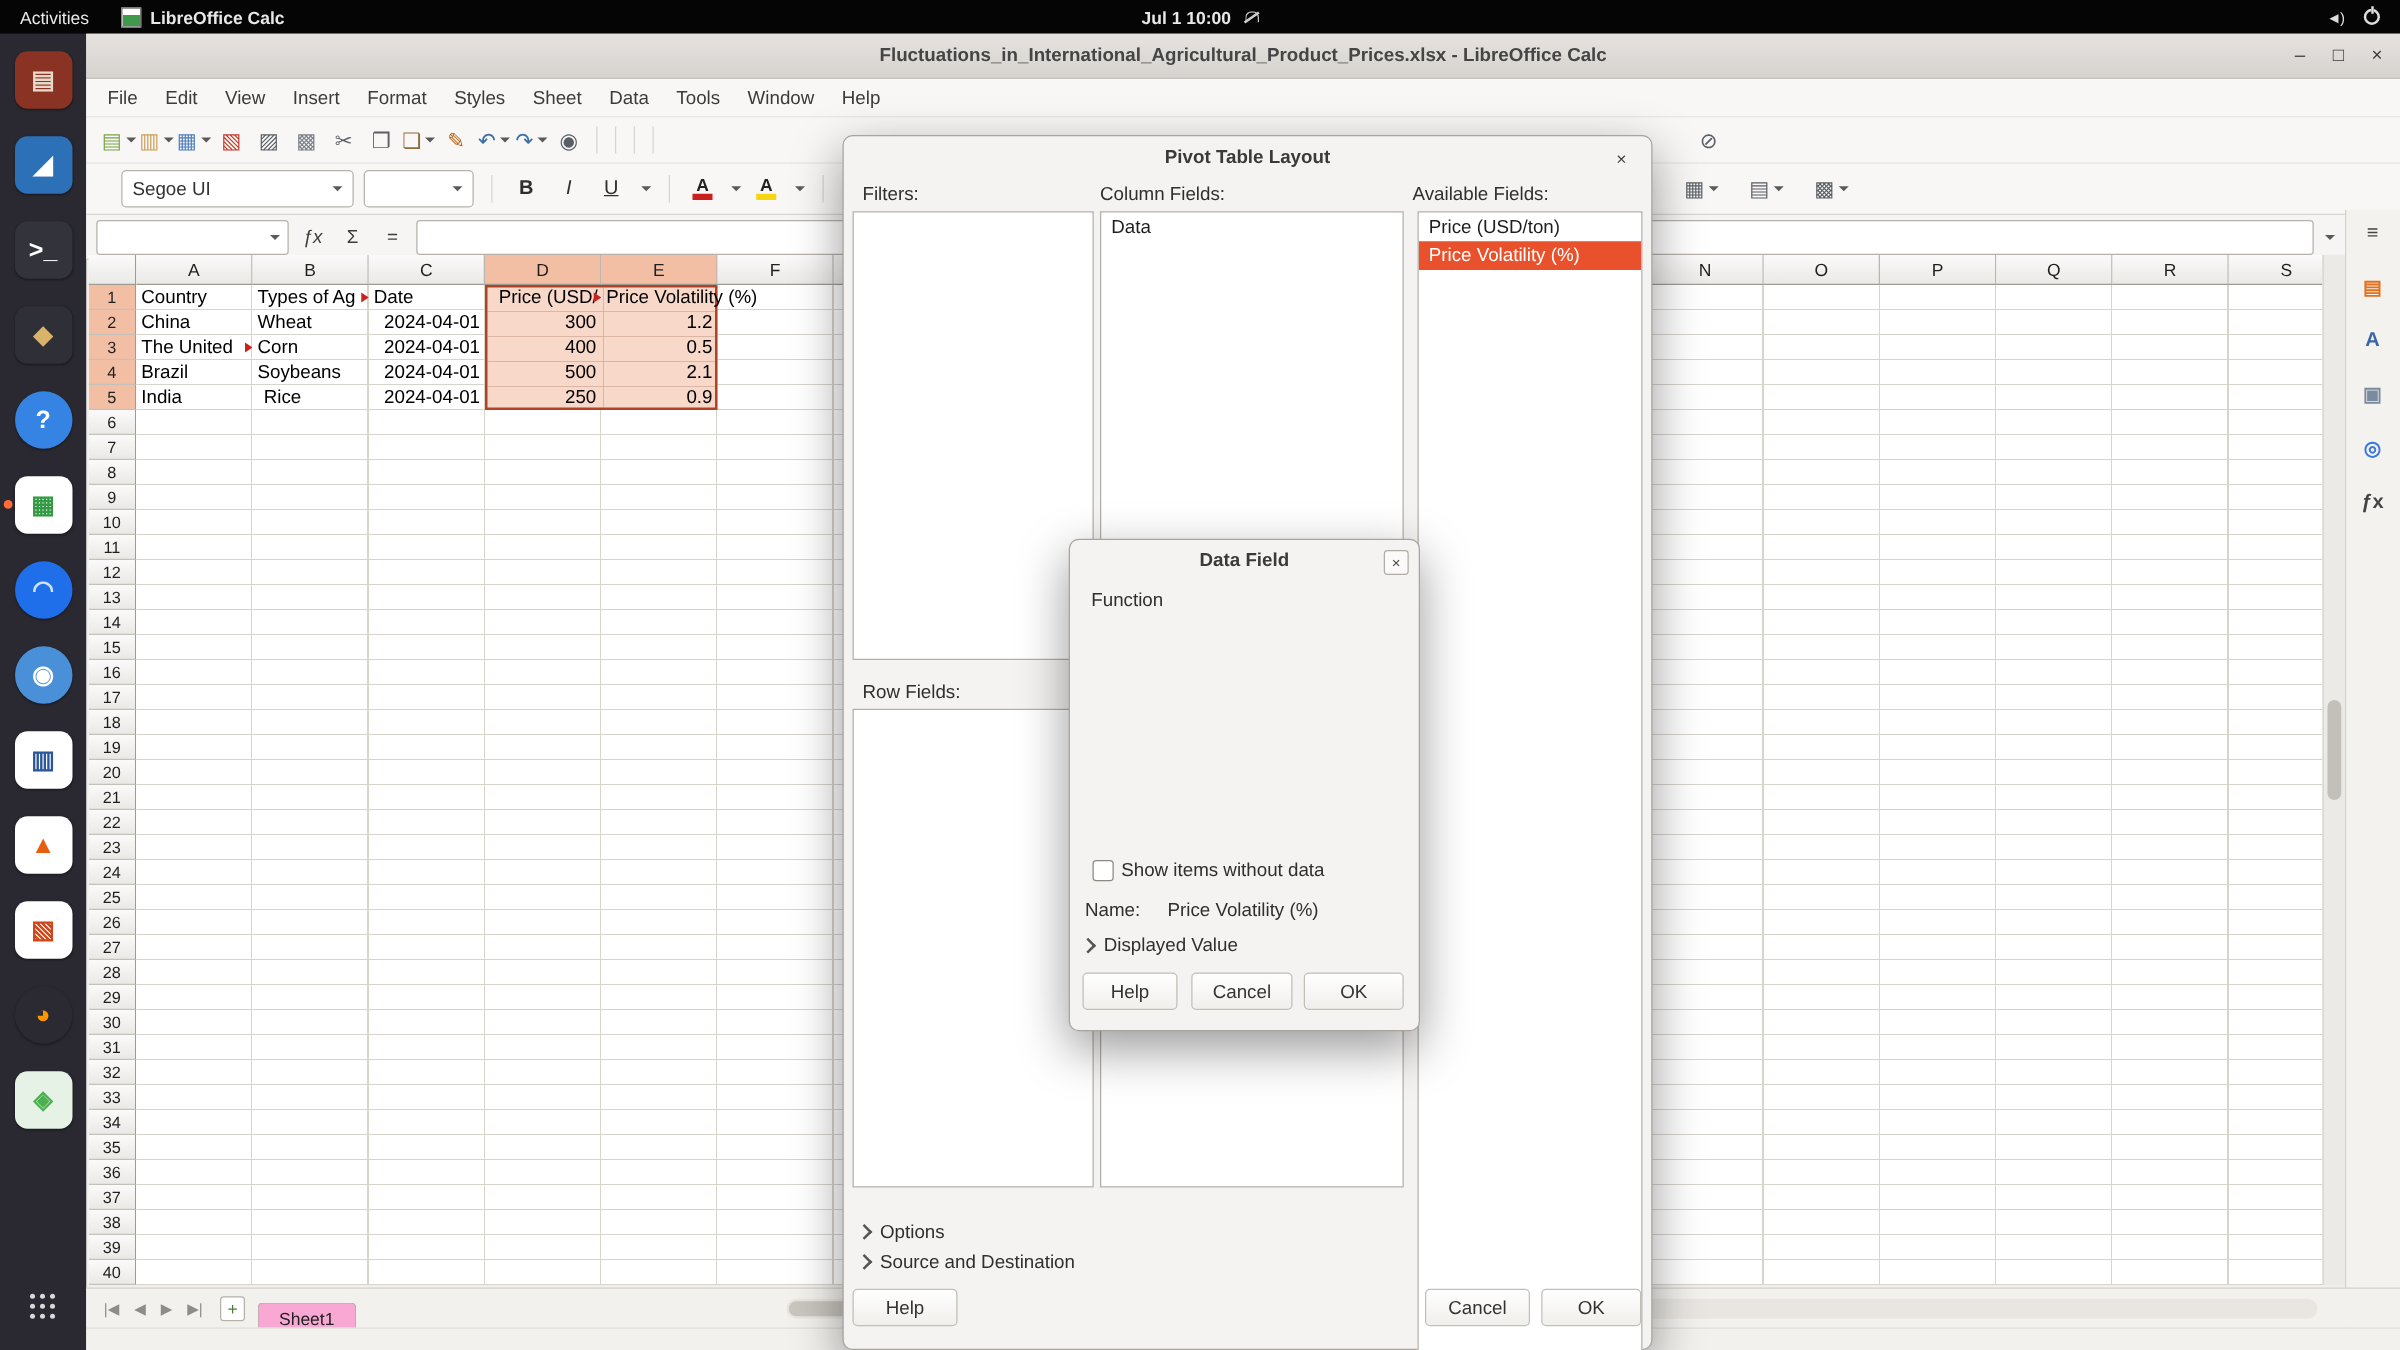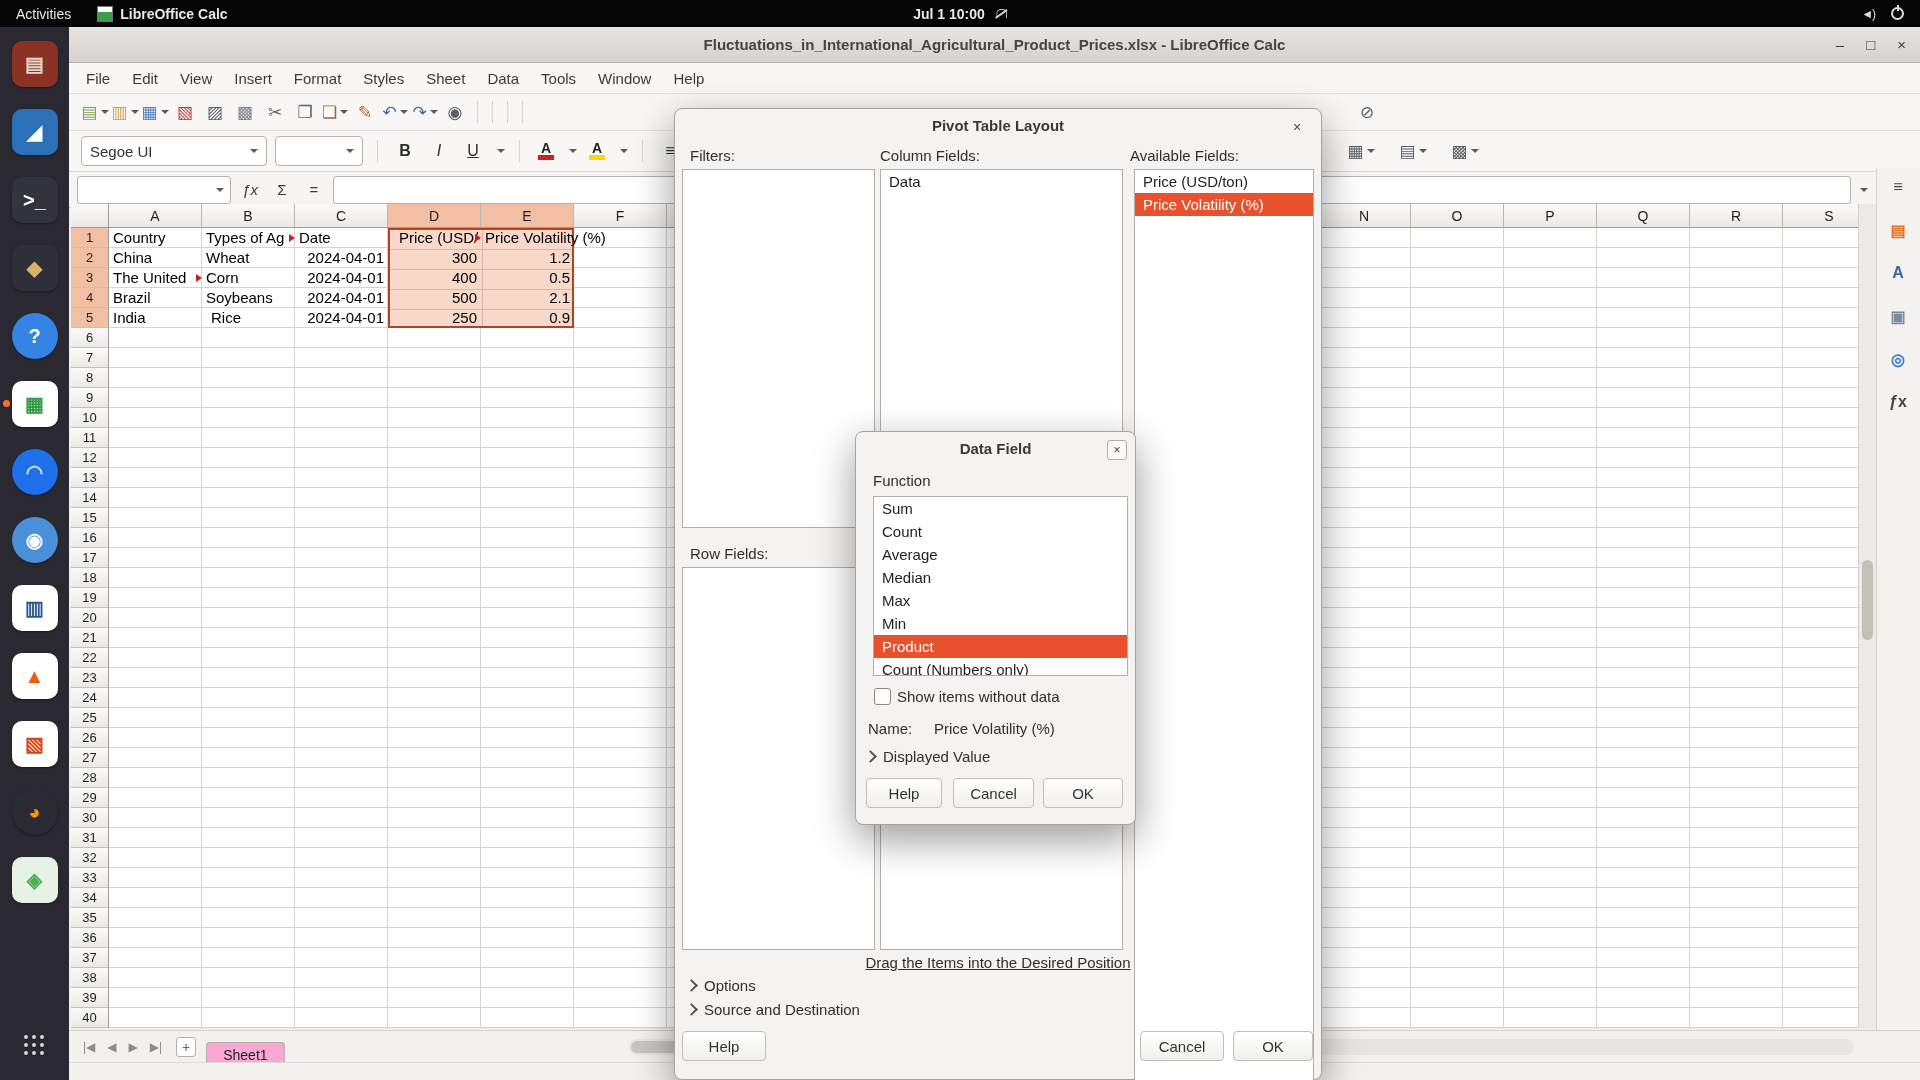--- a/index.html
+++ b/index.html
@@ -55,21 +55,21 @@
   #toolbar-main{position:relative;height:36px;background:#f8f7f6;border-bottom:1px solid #e4e1dd;
                 display:flex;align-items:center;gap:2px;padding-left:12px;}
   .tb-btn{height:28px;min-width:28px;display:flex;align-items:center;justify-content:center;border-radius:4px;}
   .tb-glyph{font-size:17px;line-height:1;}
   .caret{width:0;height:0;border-left:4px solid transparent;border-right:4px solid transparent;
          border-top:4px solid #5a5a5a;margin-left:3px;}
   .tb-sep{width:1px;height:22px;background:#d8d4cf;margin:0 6px;}
   #tbmain-right{position:absolute;left:1284px;top:4px;}
 
   #toolbar-format{position:relative;height:40px;background:#f8f7f6;border-bottom:1px solid #d9d5d0;
-                  display:flex;align-items:center;gap:8px;padding-left:12px;font-size:15px;}
+                  display:flex;align-items:center;gap:8px;padding-left:28px;font-size:15px;}
   .combo{height:28px;background:#fff;border:1px solid #b6b1ab;border-radius:4px;display:flex;
          align-items:center;padding:0 8px;color:#333;}
   .combo .caret{margin-left:auto;}
   #font-name-combo{width:168px;}
   #font-size-combo{width:70px;}
   .fmt-btn{height:28px;min-width:26px;display:flex;align-items:center;justify-content:center;
            font-size:16px;color:#2f2f2f;border-radius:4px;}
   .colorbtn{display:flex;flex-direction:column;align-items:center;justify-content:center;height:28px;width:24px;}
   .colorbtn .letter{font-size:14px;font-weight:bold;line-height:13px;}
   .colorbar{width:16px;height:5px;}
@@ -511,51 +511,40 @@
     <div class="dlg-label" style="left:455px;top:38px;">Available Fields:</div>
     <div class="listpane" id="avail-box" style="left:459px;top:60px;width:180px;height:931px;">
         <div class="avail-item">Price (USD/ton)</div>
         <div class="avail-item selected">Price Volatility (%)</div>
       </div>
 
     <div class="dlg-label" style="left:15px;top:436px;">Row Fields:</div>
     <div class="listpane" style="left:7px;top:458px;width:193px;height:383px;"></div>
     <div class="listpane" style="left:205px;top:458px;width:243px;height:383px;"></div>
 
-    <div class="draghint" style="top:845px;">Drag the Items into the Desired Position</div>
 
     <div class="expander" style="left:12px;top:868px;">
       <span class="chev"></span>
       <span>Options</span>
     </div>
     <div class="expander" style="left:12px;top:892px;">
       <span class="chev"></span>
       <span>Source and Destination</span>
     </div>
 
     <div class="btn" style="left:7px;top:922px;width:84px;">Help</div>
     <div class="btn" style="left:465px;top:922px;width:84px;">Cancel</div>
     <div class="btn" style="left:558px;top:922px;width:80px;">OK</div>
   </div>
 
   <div class="dialog" id="datafield-dialog">
     <div class="dlg-title">Data Field</div>
     <div class="dlg-close" id="df-close">×</div>
 
     <div class="dlg-label" style="left:17px;top:40px;">Function</div>
-    <div class="listpane" id="fn-list" style="left:17px;top:64px;width:255px;height:180px;">
-        <div class="fn-item">Sum</div>
-        <div class="fn-item">Count</div>
-        <div class="fn-item">Average</div>
-        <div class="fn-item">Median</div>
-        <div class="fn-item">Max</div>
-        <div class="fn-item">Min</div>
-        <div class="fn-item selected">Product</div>
-        <div class="fn-item">Count (Numbers only)</div>
-      </div>
 
     <div class="checkbox" style="left:18px;top:256px;"></div>
     <div class="dlg-label" style="left:41px;top:256px;">Show items without data</div>
 
     <div class="dlg-label" style="left:12px;top:288px;">Name:</div>
     <div class="dlg-label" style="left:78px;top:288px;">Price Volatility (%)</div>
 
     <div class="expander" style="left:10px;top:316px;">
       <span class="chev"></span>
       <span>Displayed Value</span>

